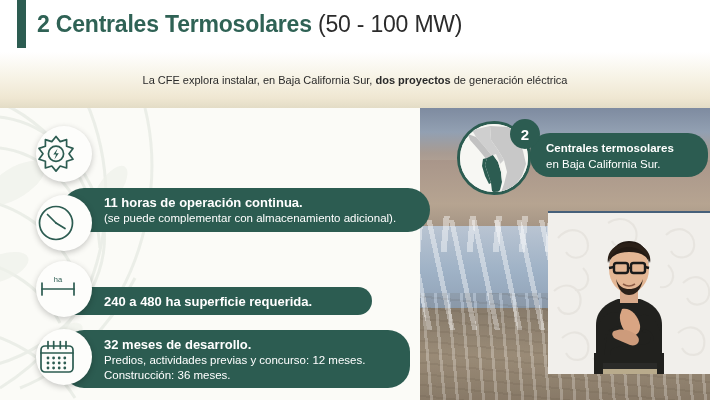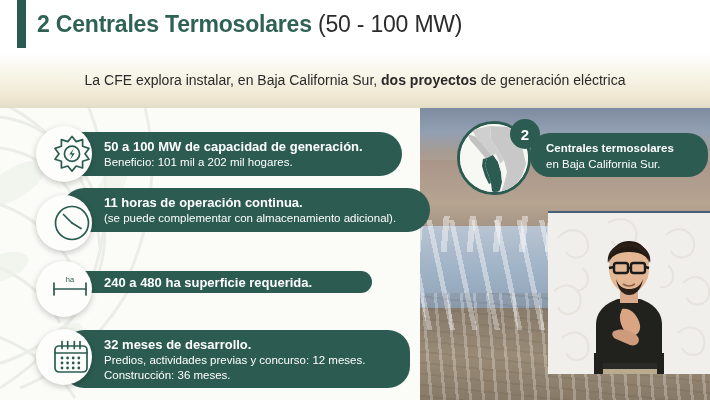--- a/index.html
+++ b/index.html
@@ -129,21 +129,21 @@
     position: absolute;
     left: 0; top: 52px;
     width: 710px; height: 56px;
     background: linear-gradient(180deg,#ffffff 0%, #f7f3e6 45%, #efe7d2 82%, #e3dcc6 100%);
     display: flex;
     flex-direction: column;
     align-items: center;
     justify-content: center;
   }
   .subtitle-line {
-    font-size: 14px;
+    font-size: 11px;
     color: #2a2a2a;
     line-height: 17px;
     white-space: nowrap;
   }
   .subtitle-line b { font-weight: bold; }
 
   
   .pill {
     position: absolute;
     left: 62px;
@@ -163,34 +163,34 @@
   }
   .pill-sub {
     font-size: 11.5px;
     font-weight: normal;
     line-height: 15px;
     white-space: nowrap;
   }
 
   .pill-1 { top: 132px; width: 340px; height: 44px; }
   .pill-2 { top: 188px; width: 368px; height: 44px; }
-  .pill-3 { top: 271px; width: 310px; height: 22px; }
+  .pill-3 { top: 287px; width: 310px; height: 28px; }
   .pill-4 { top: 330px; width: 348px; height: 58px; }
 
   
   .icon-circle {
     position: absolute;
     left: 36px;
     width: 56px; height: 56px;
     border-radius: 50%;
     background: #fdfdfb;
     box-shadow: 0 2px 6px rgba(0,0,0,.22);
     display: flex;
     align-items: center;
-    justify-content: flex-end;
+    justify-content: flex-start;
   }
   .ic-1 { top: 126px; }
   .ic-2 { top: 195px; }
   .ic-3 { top: 261px; }
   .ic-4 { top: 329px; }
   .icon-circle svg { display: block; }
 
   
   .map-pill {
     position: absolute;
@@ -294,24 +294,20 @@
       <span class="t-main">2 Centrales Termosolares</span><span class="t-sub"> (50 - 100 MW)</span>
     </div>
   </div>
 
   <div class="subtitle-band">
     <div class="subtitle-line">
       <span>La CFE explora instalar, en Baja California Sur, </span><b>dos proyectos</b><span> de generación eléctrica</span>
     </div>
   </div>
 
-  <div class="pill pill-1">
-    <div class="pill-head">50 a 100 MW de capacidad de generación.</div>
-    <div class="pill-sub">Beneficio: 101 mil a 202 mil hogares.</div>
-  </div>
   <div class="icon-circle ic-1">
     <span>
       <svg width="40" height="40" viewBox="0 0 40 40">
         <g fill="none" stroke="#2c5c51" stroke-width="1.7" stroke-linejoin="round">
           <path d="M20 2.5 L24.2 7.6 L30.6 5.6 L30.6 12.3 L37 14.4 L33 19.8 L37 25.2 L30.6 27.3 L30.6 34 L24.2 32 L20 37.1 L15.8 32 L9.4 34 L9.4 27.3 L3 25.2 L7 19.8 L3 14.4 L9.4 12.3 L9.4 5.6 L15.8 7.6 Z"></path>
           <circle cx="20" cy="19.8" r="7.6"></circle>
         </g>
         <path d="M21.6 14.4 L17.3 20.4 L20.1 20.4 L18.4 25.4 L22.8 19.2 L19.9 19.2 Z" fill="#2c5c51"></path>
       </svg>
     </span>

